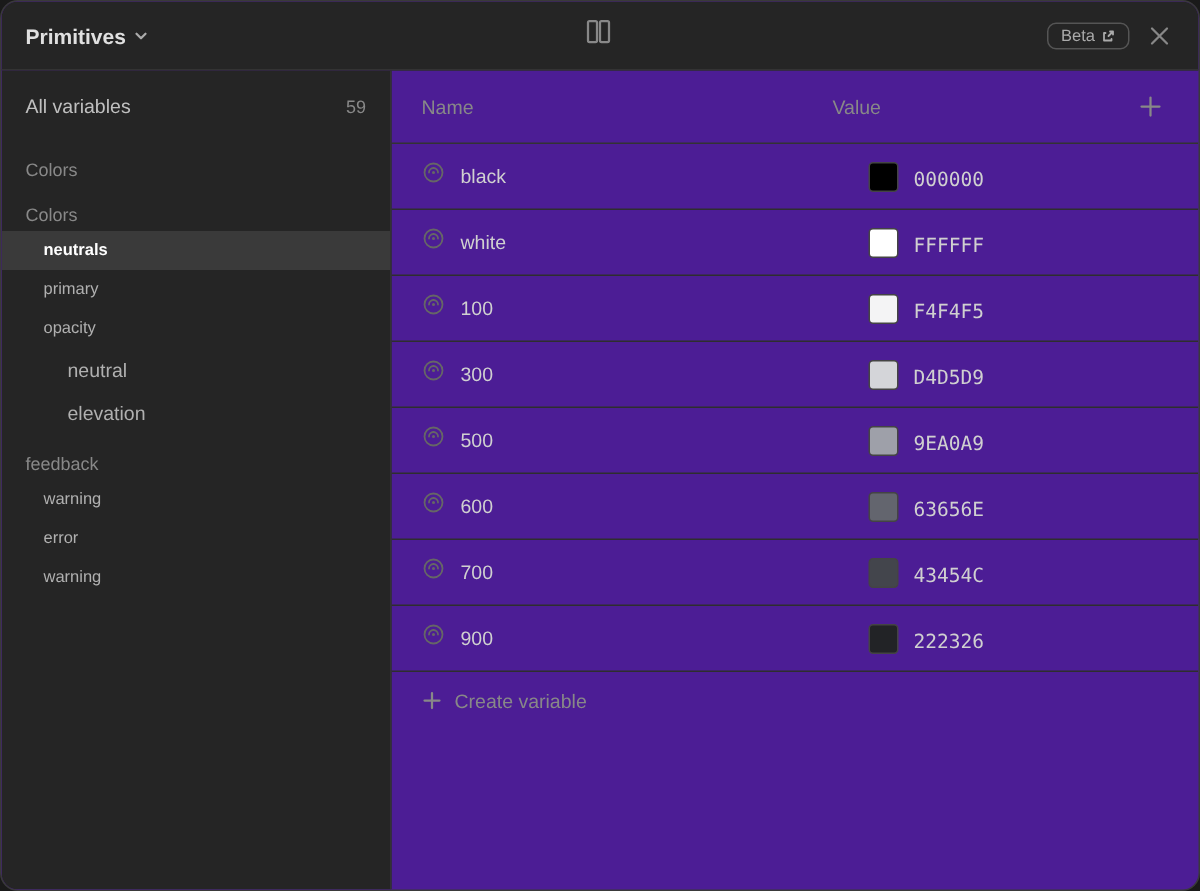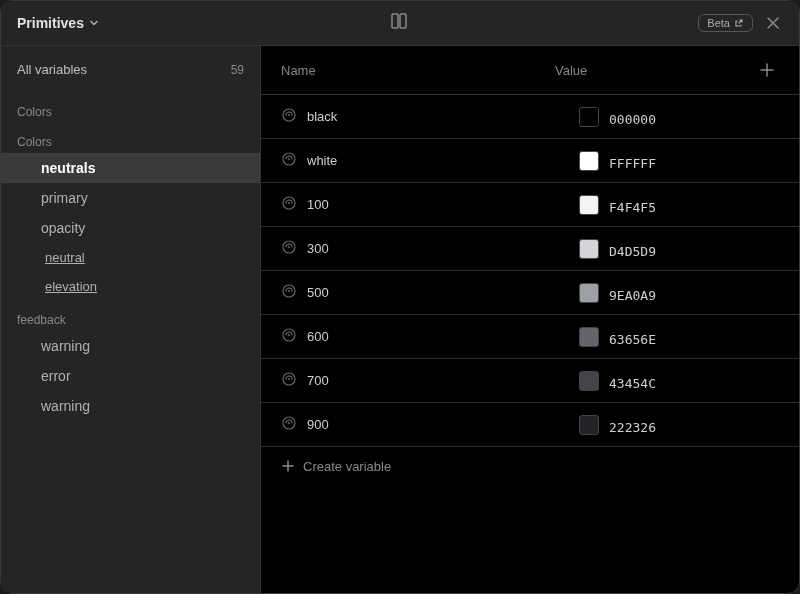--- a/index.html
+++ b/index.html
@@ -7,21 +7,21 @@
       background: #1a1a1a;
       display: flex;
       justify-content: center;
       align-items: center;
       min-height: 100vh;
       font-family: -apple-system, BlinkMacSystemFont, 'Segoe UI', sans-serif;
     }
     .window {
       width: 800px;
       height: 594px;
-      background: #000000;
+      background: #4c1d95;
       border-radius: 12px;
       border: 1px solid #3a3a3a;
       display: flex;
       flex-direction: column;
       overflow: hidden;
     }
     .title-bar {
       display: flex;
       align-items: center;
       justify-content: space-between;
@@ -120,27 +120,26 @@
       cursor: pointer;
       display: flex;
       align-items: center;
     }
     .sidebar-item.active {
       background: #3a3a3a;
       color: #fff;
       font-weight: 600;
     }
     .sidebar-item.sub {
-      padding-left: 40px;
-      font-size: 14px;
+      padding-left: 28px;
+      font-size: 11px;
     }
     .sidebar-item.sub2 {
       padding-left: 44px;
       font-size: 13px;
-      text-decoration: underline;
     }
     
     .main {
       flex: 1;
       display: flex;
       flex-direction: column;
       overflow: hidden;
     }
     .main-header {
       display: flex;

